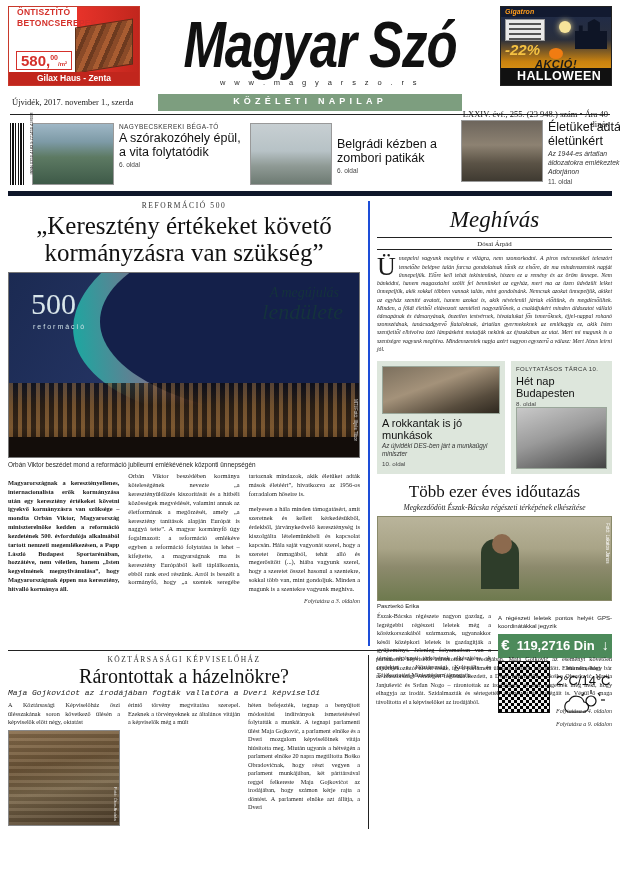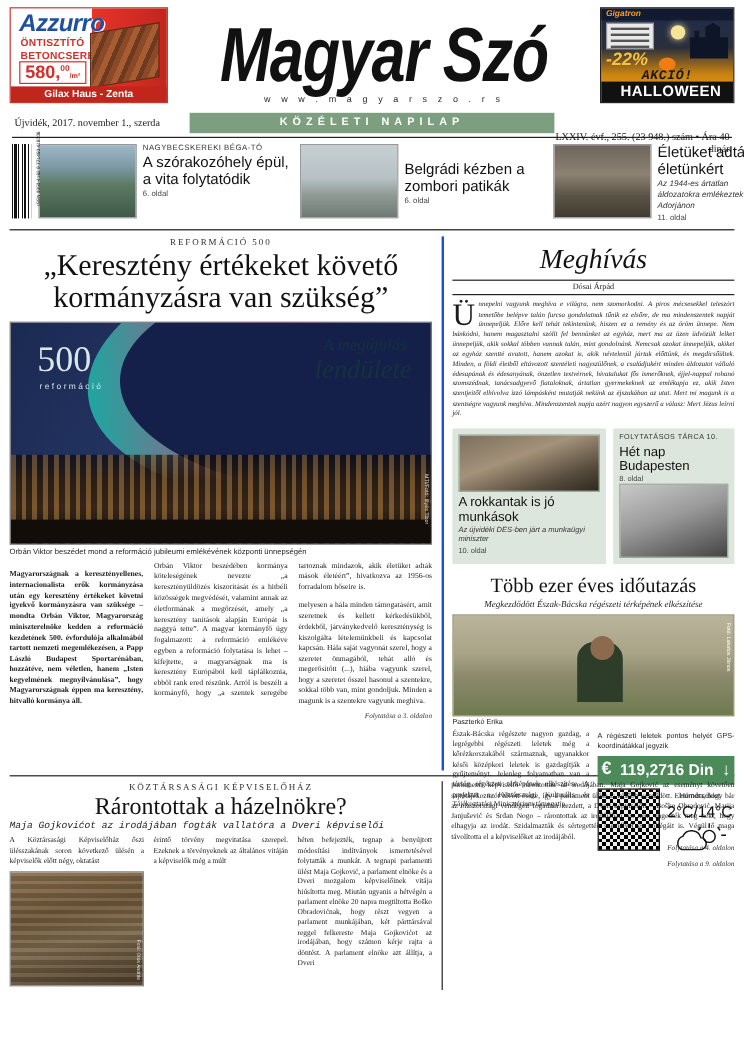--- a/index.html
+++ b/index.html
@@ -67,39 +67,39 @@
     border:1px solid #999;}
   .ad-right .wbox i{display:block;height:2px;background:#555;margin:3px 3px 0;font-style:normal;}
   .ad-right .pct{position:absolute;top:34px;left:4px;font-family:"Liberation Sans",sans-serif;
     font-weight:bold;font-size:15px;color:#f5c242;font-style:italic;}
   .ad-right .castle{position:absolute;right:4px;top:12px;width:32px;height:30px;background:#0e1526;
     clip-path:polygon(0 100%,0 40%,12% 40%,12% 22%,24% 22%,24% 40%,40% 40%,40% 12%,60% 0,78% 12%,78% 40%,100% 40%,100% 100%);}
   .ad-right .moon{position:absolute;right:40px;top:14px;width:12px;height:12px;border-radius:50%;
     background:#f6e39a;box-shadow:0 0 6px #f6e39a;}
   .ad-right .pump{position:absolute;left:48px;bottom:26px;width:14px;height:11px;border-radius:50%;background:#f07c12;}
   .ad-right .akcio{position:absolute;left:0;right:0;bottom:15px;text-align:center;
-    font-family:Liberation Mono, monospace;font-weight:bold;font-size:11px;color:#1a1a1a;
+    font-family:Liberation Sans, sans-serif;font-weight:bold;font-size:11px;color:#1a1a1a;
     font-style:italic;letter-spacing:.5px;}
   .ad-right .hw{position:absolute;left:0;right:0;bottom:0;text-align:center;background:#111;
     color:#fff;font-family:"Liberation Sans",sans-serif;font-weight:bold;font-size:12.5px;
     letter-spacing:.4px;padding:1px 16px 2px;}
 
   
   .greenrow { display:flex; align-items:center; height:18px; margin-top:1px; }
   .date-left { width:150px; font-family:"Liberation Serif", serif; font-size:8.5px; color:#1a1a1a;
       padding-left:4px; }
   .green-band { flex:1; background:#7d9e7f; height:17px; position:relative; }
   .green-band span { position:absolute; left:0; right:0; top:2px; text-align:center; color:#fff;
      font-family:"Liberation Sans", sans-serif; font-weight:bold; font-size:9px; letter-spacing:4.2px; }
   .issue-right { width:150px; text-align:right; font-family:"Liberation Serif", serif;
      font-size:8.5px; color:#1a1a1a; padding-right:4px;margin-top:33px; }
   .rule-thin { border-top:1px solid #222; margin:3px 2px 0; }
 
   
-  .teasers { display:flex; gap:6px; padding:5px 2px 6px; border-bottom:1px solid #0f172a; align-items:flex-start;}
+  .teasers { display:flex; gap:6px; padding:5px 2px 6px; border-bottom:5px solid #0f172a; align-items:flex-end;}
   .barcode { width:16px; height:62px; flex:0 0 16px;
     background:repeating-linear-gradient(90deg,#111 0 1px,#fff 1px 2px,#111 2px 4px,#fff 4px 5px,#111 5px 6px,#fff 6px 8px);
     position:relative;}
   .barcode b{position:absolute;left:-9px;top:18px;transform:rotate(-90deg);font-size:4px;
     font-family:"Liberation Sans",sans-serif;font-weight:normal;color:#111;white-space:nowrap;}
   .teaser { display:flex; gap:5px; align-items:flex-start; }
   .teaser.t1 { flex:0 0 212px; }
   .teaser.t2 { flex:0 0 205px; }
   .teaser.t3 { flex:0 0 178px; }
   .tphoto { width:82px; height:62px; flex:0 0 82px; border:1px solid #999; }
@@ -226,21 +226,20 @@
     font-family:"Liberation Sans",sans-serif;}
 </style>
 </head>
 <body>
 
 <div class="page">
 
   <div class="masthead">
 
     <div class="ad-left">
-      <div class="azz">Azzurro</div>
       <div class="l2">ÖNTISZTÍTÓ</div>
       <div class="l3">BETONCSEREPEK</div>
       <div class="tile"></div>
       <div class="price">
         <span>580,</span><sup>00</sup><sub>/m²</sub>
       </div>
       <div class="foot">Gilax Haus - Zenta</div>
     </div>
 
     <div class="logo-wrap">

